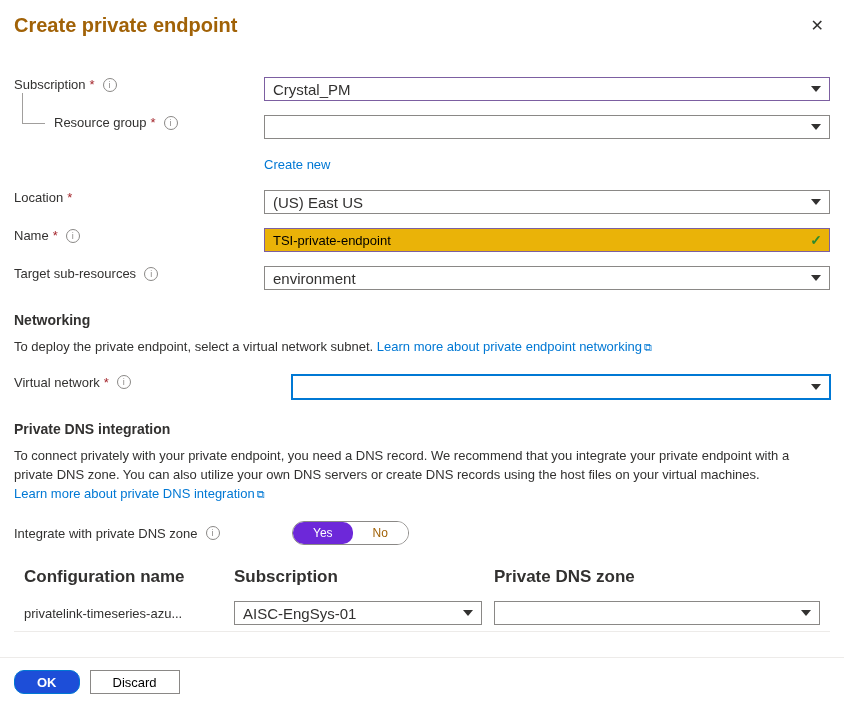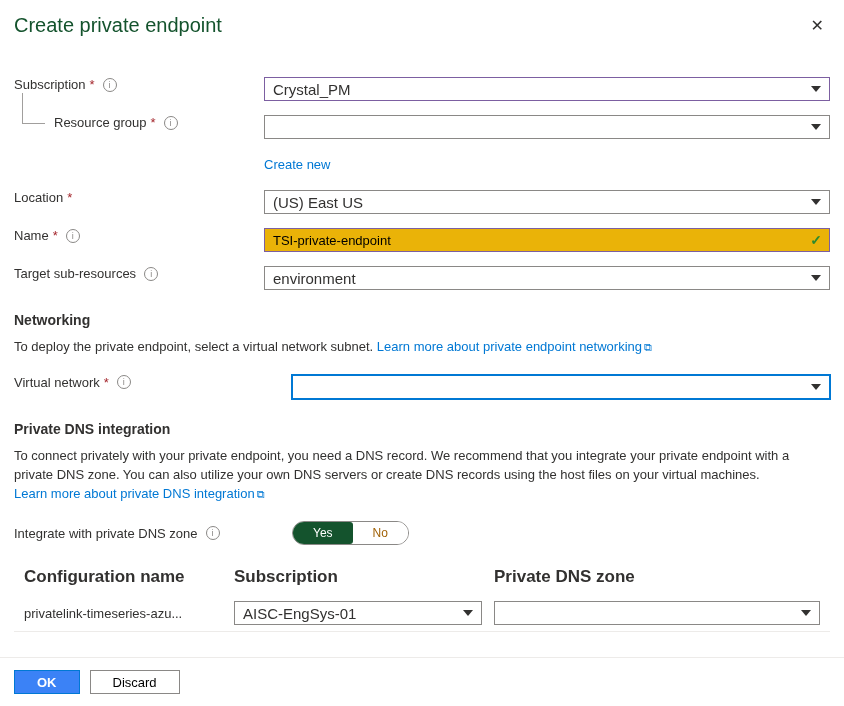--- a/index.html
+++ b/index.html
@@ -7,21 +7,21 @@
     font-family: "Segoe UI", -apple-system, BlinkMacSystemFont, sans-serif;
     font-size: 13px;
     color: #323130;
     background: #fff;
     width: 844px;
     height: 706px;
     position: relative;
     padding: 14px;
   }
   .header { display: flex; justify-content: space-between; align-items: flex-start; margin-bottom: 40px; }
-  .title { font-size: 20px; font-weight: 400; color: #14532d; }
+  .title { font-size: 20px; font-weight: 700; color: #a16207; }
   .close-x { cursor: pointer; font-size: 16px; color: #323130; padding: 2px 6px; }
   .form-row { display: flex; align-items: flex-start; margin-bottom: 14px; }
   .label-col { width: 250px; display: flex; align-items: center; gap: 2px; font-size: 13px; color: #323130; }
   .label-col.indent { padding-left: 40px; position: relative; }
   .label-col.indent::before {
     content: ""; position: absolute; left: 8px; top: -22px; width: 22px; height: 30px;
     border-left: 1px solid #a19f9d; border-bottom: 1px solid #a19f9d;
   }
   .req { color: #a4262c; margin-left: 2px; }
   .info-icon {
@@ -52,33 +52,33 @@
   .section-h { font-size: 14px; font-weight: 600; margin: 22px 0 10px; }
   .body-text { font-size: 13px; color: #323130; line-height: 1.45; }
   .toggle-group {
     display: inline-flex; align-items: center; border: 1px solid #8a8886; border-radius: 14px;
     overflow: hidden; height: 24px;
   }
   .toggle-opt {
     padding: 0 20px; font-size: 12px; height: 100%; display: flex; align-items: center; cursor: pointer;
     background: #fff; color: #a16207; border: none; font-family: inherit;
   }
-  .toggle-opt.active { background: #14532d; color: #fff; border-radius: 3px; }
+  .toggle-opt.active { background: #6d28d9; color: #fff; border-radius: 10px; }
   .dns-table { margin-top: 14px; }
   .dns-head { display: flex; font-weight: 600; padding: 8px 10px; font-size: 17px; }
   .dns-row { display: flex; padding: 6px 10px; border-bottom: 1px solid #edebe9; align-items: center; justify-content: center; }
   .dns-col1 { width: 210px; overflow: hidden; text-overflow: ellipsis; white-space: nowrap; padding-right: 8px; }
   .dns-col2 { width: 260px; padding-right: 12px; }
   .dns-col3 { flex: 1; }
   .footer {
     position: absolute; left: 0; right: 0; bottom: 0; border-top: 1px solid #edebe9;
     padding: 12px 14px; display: flex; gap: 10px; background: #fff;
   }
   .btn { height: 24px; padding: 0 22px; font-size: 13px; border: 1px solid #8a8886; background: #fff; cursor: pointer; font-family: inherit; }
-  .btn.primary { background: #3b82f6; border-color: #0078d4; color: #fff; font-weight: 600; }
+  .btn.primary { background: #1d4ed8; border-color: #0078d4; color: #fff; font-weight: 600; border-radius: 10px; }
   .under-link { margin-top: 18px; font-size: 13px; }
   .input-wrap { position: relative; display: flex; align-items: center; }
   .input-wrap .check { position: absolute; right: 8px; }
 </style>
 </head>
 <body>
 
 <div class="header">
   <div class="title">Create private endpoint</div>
   <div class="close-x">✕</div>

